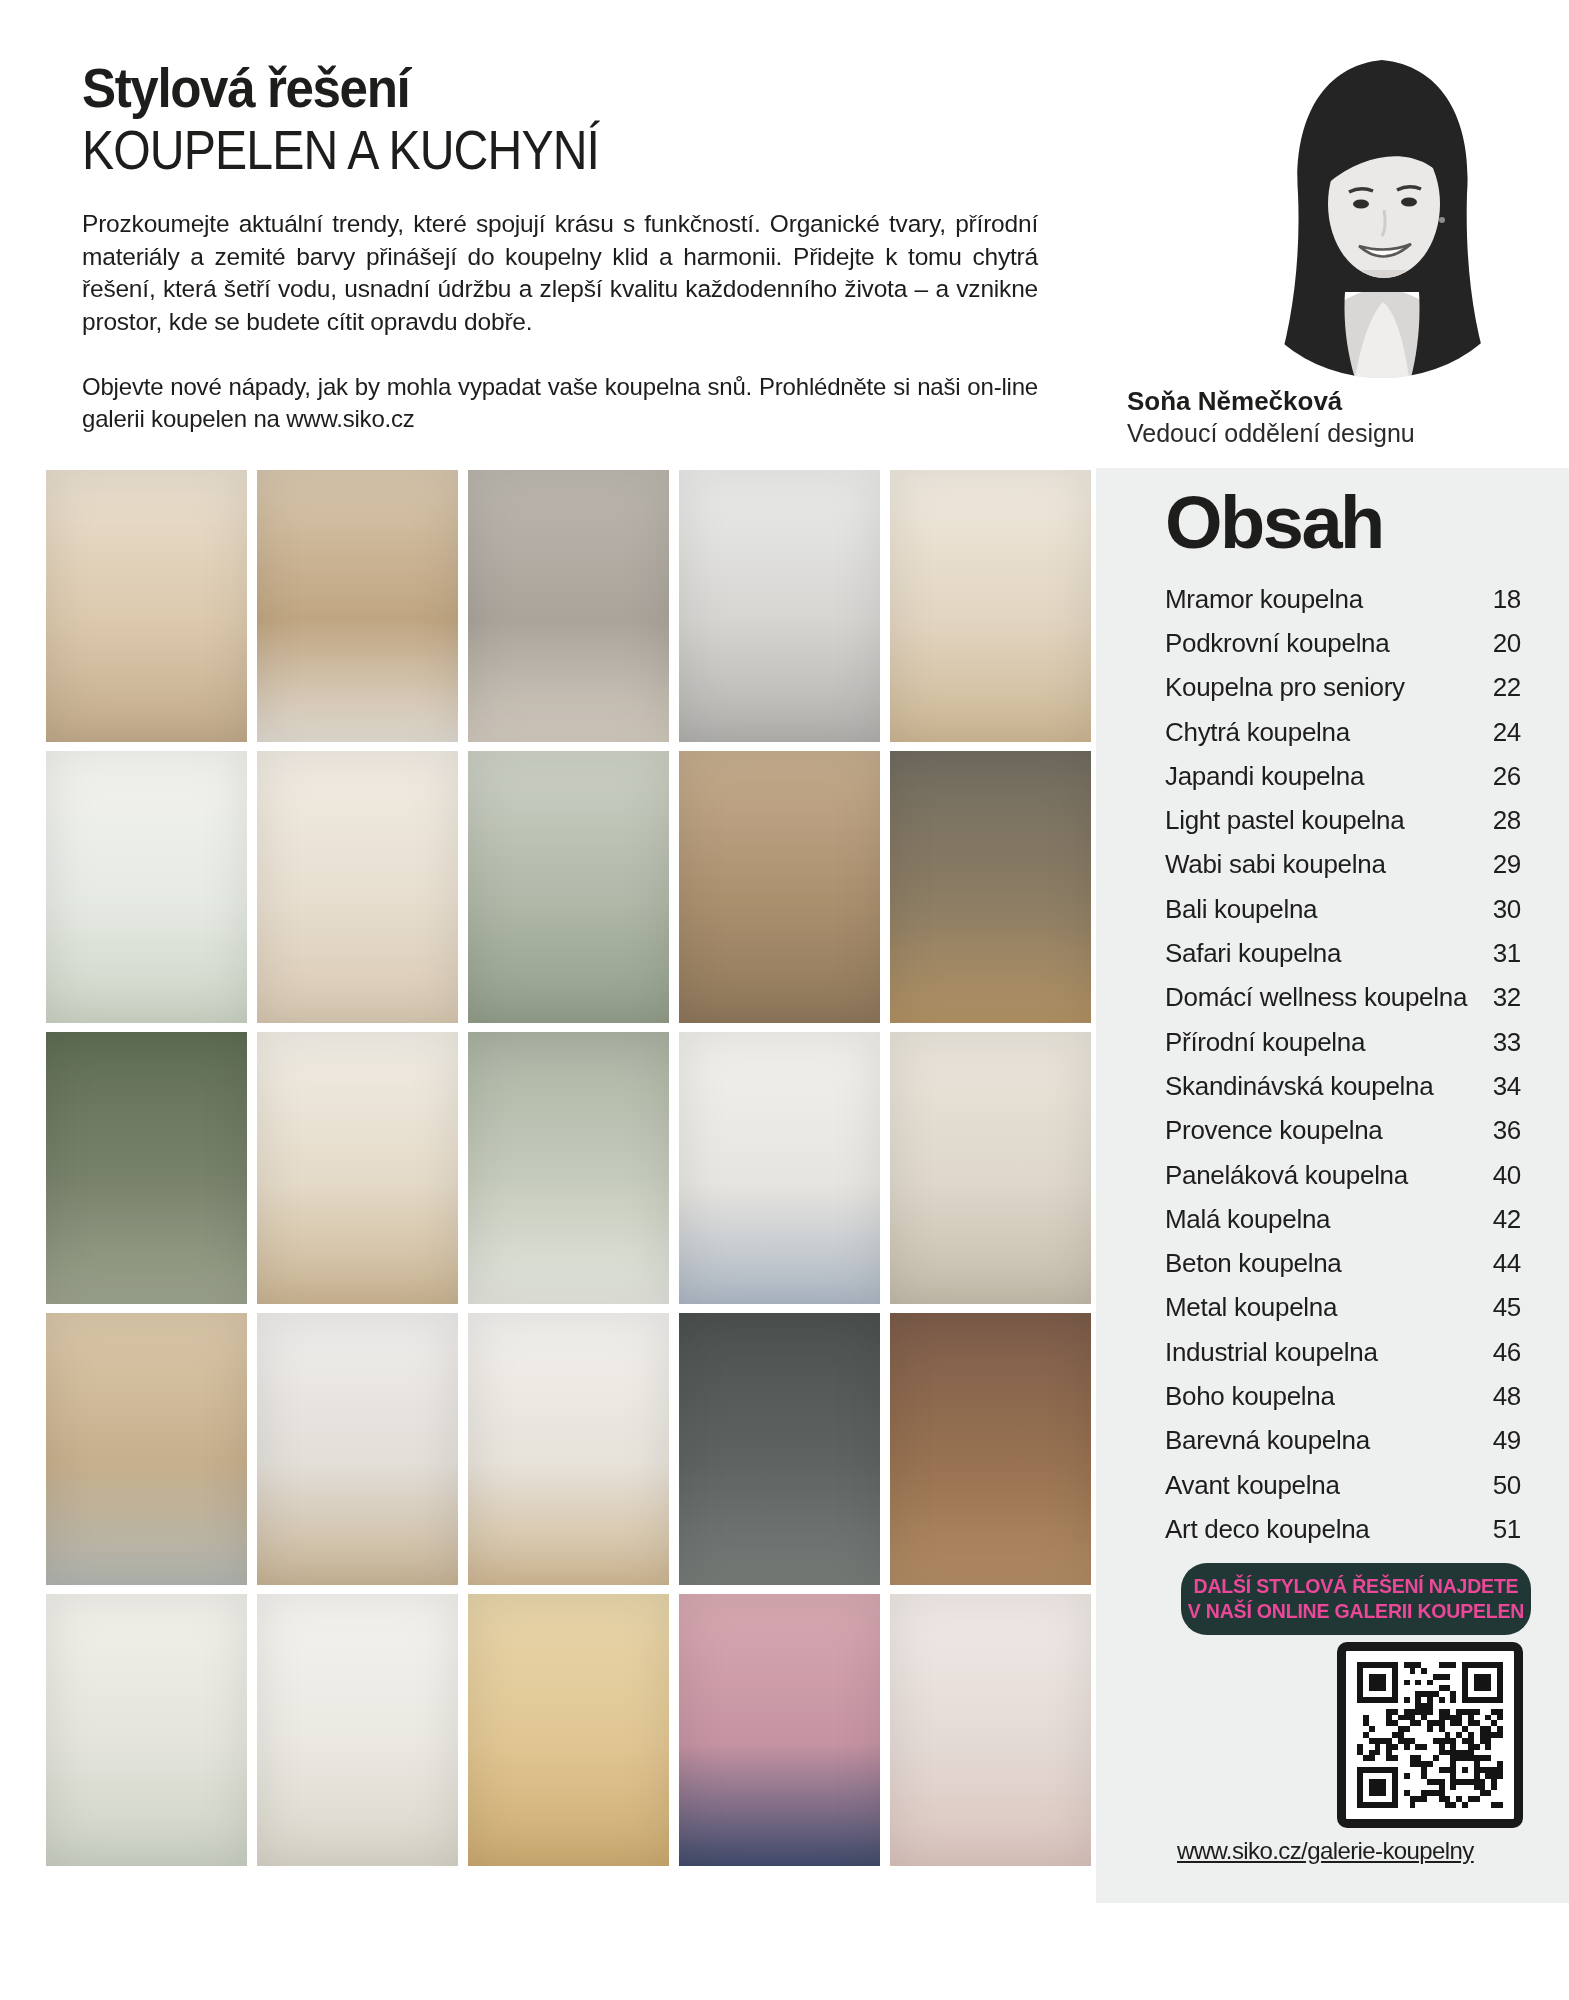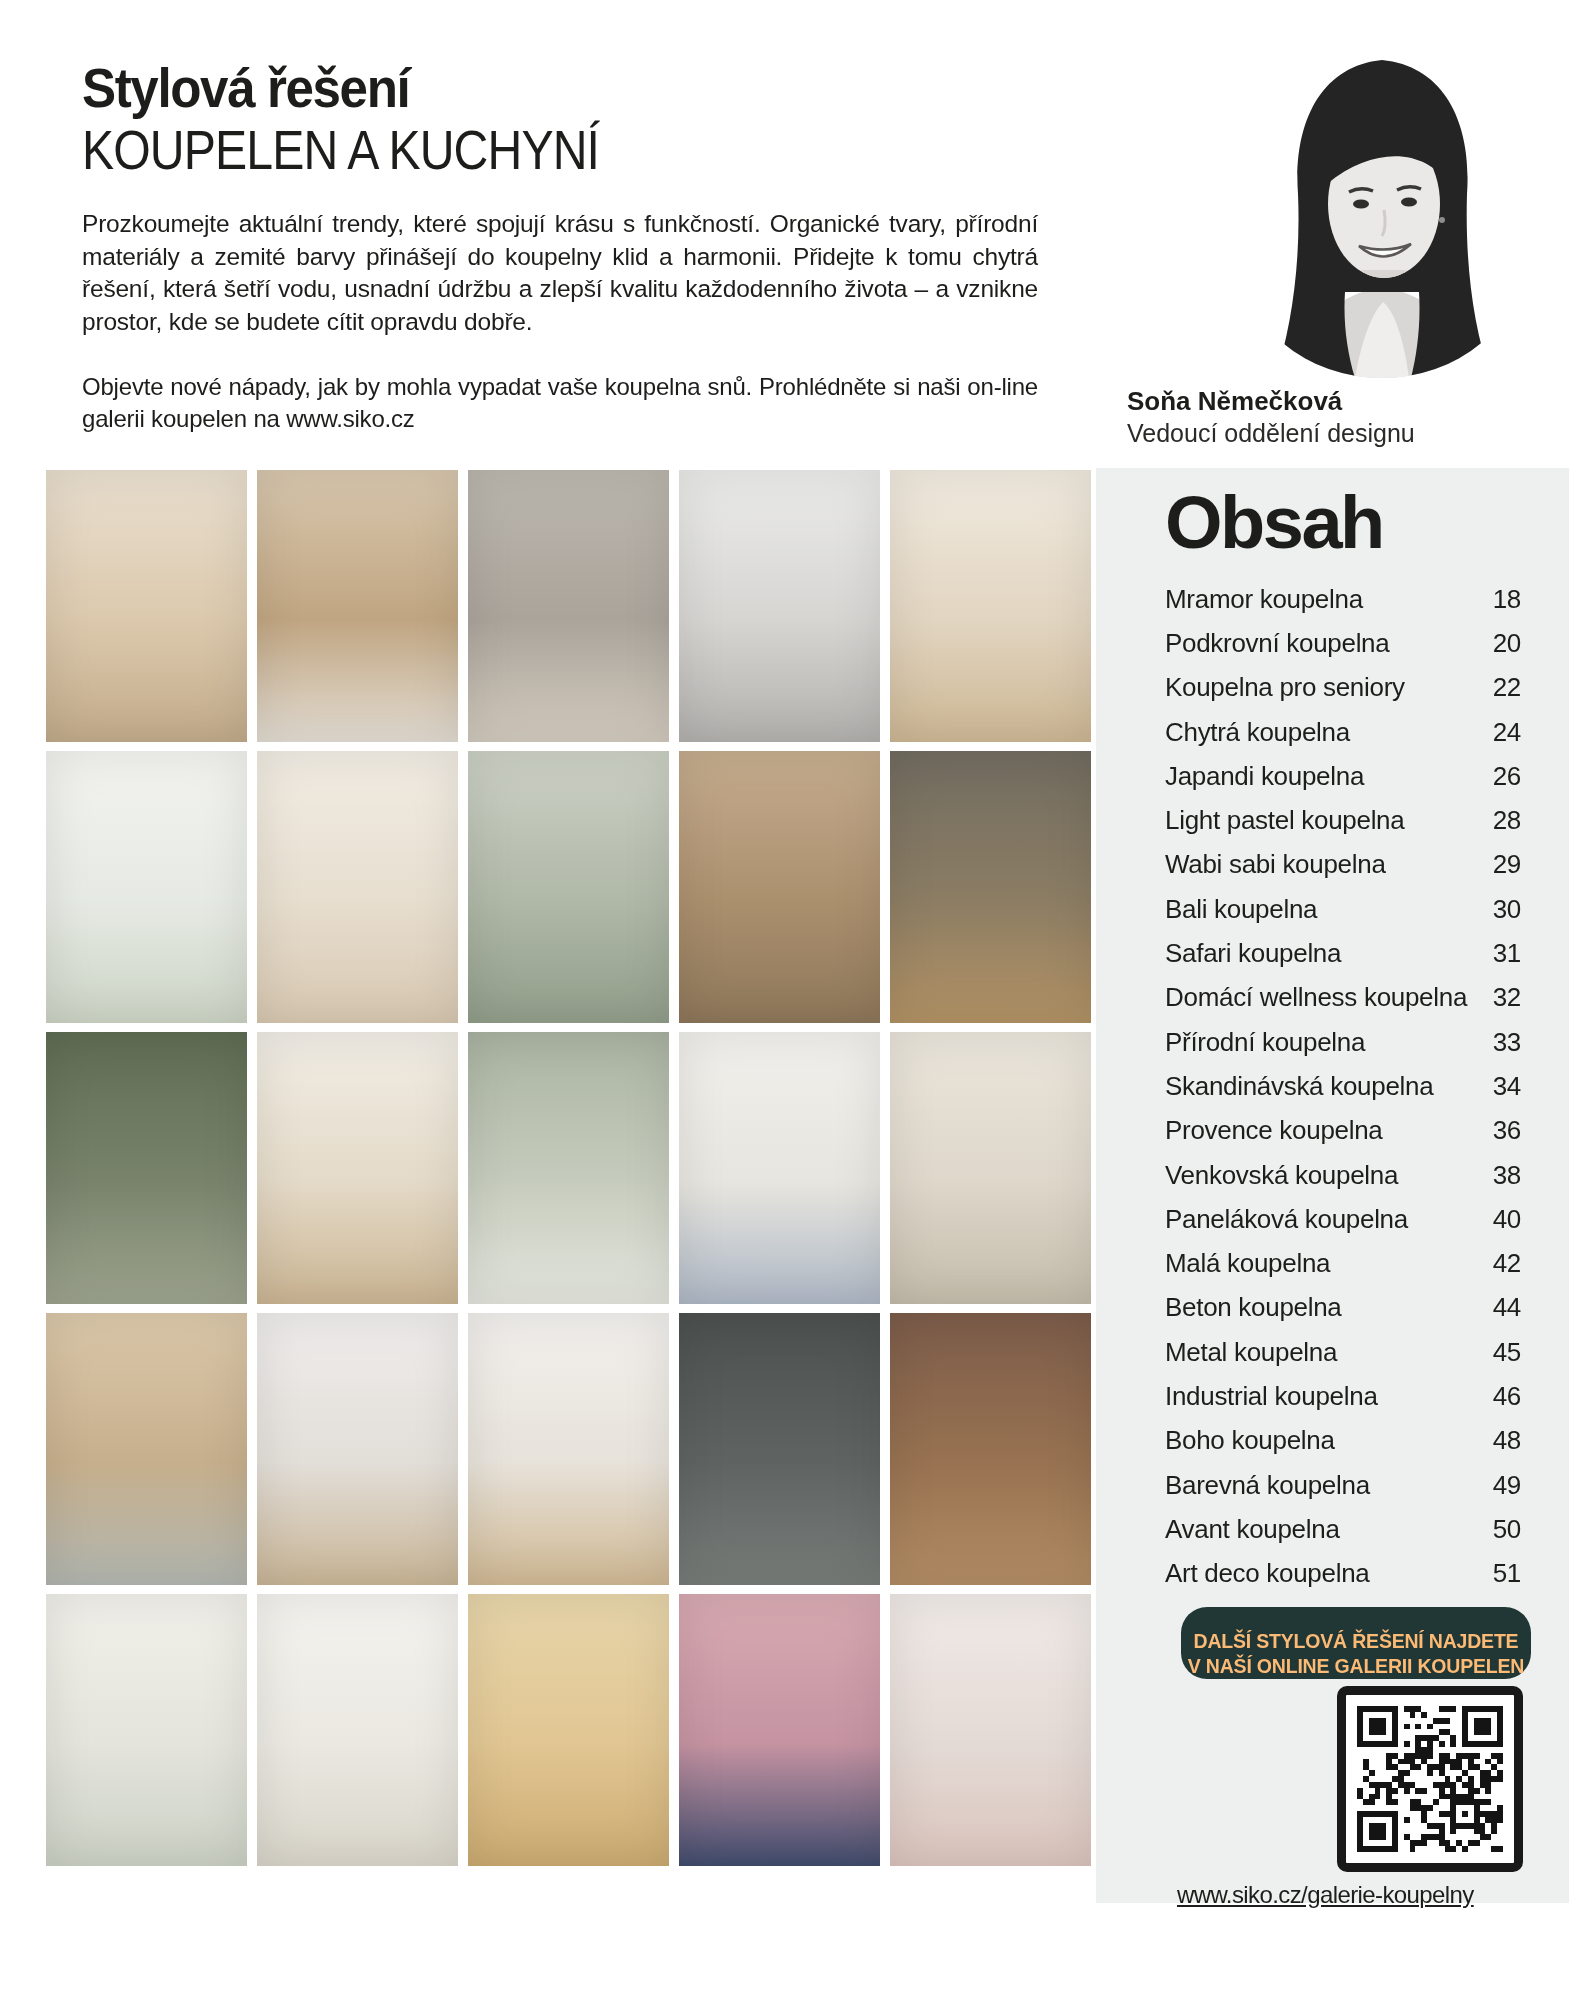--- a/index.html
+++ b/index.html
@@ -171,24 +171,20 @@
       </div>
       <div class="toc-row">
         <span>Skandinávská koupelna</span>
         <span class="toc-page">34</span>
       </div>
       <div class="toc-row">
         <span>Provence koupelna</span>
         <span class="toc-page">36</span>
       </div>
       <div class="toc-row">
-        <span>Venkovská koupelna</span>
-        <span class="toc-page">38</span>
-      </div>
-      <div class="toc-row">
         <span>Paneláková koupelna</span>
         <span class="toc-page">40</span>
       </div>
       <div class="toc-row">
         <span>Malá koupelna</span>
         <span class="toc-page">42</span>
       </div>
       <div class="toc-row">
         <span>Beton koupelna</span>
         <span class="toc-page">44</span>
@@ -211,21 +207,21 @@
       </div>
       <div class="toc-row">
         <span>Avant koupelna</span>
         <span class="toc-page">50</span>
       </div>
       <div class="toc-row">
         <span>Art deco koupelna</span>
         <span class="toc-page">51</span>
       </div>
     </div>
-  <div class="banner" style="background: rgb(32, 55, 54); color: #fdba74; justify-content: flex-end;">
+  <div class="banner" style="background: rgb(32, 55, 54); color: #ec4899;">
     <span>DALŠÍ STYLOVÁ ŘEŠENÍ NAJDETE</span>
     <span>V NAŠÍ ONLINE GALERII KOUPELEN</span>
   </div>
   <div class="qr-frame" style="border-color: rgb(25, 25, 25);">
     <svg id="qr-svg" viewBox="0 0 25 25" shape-rendering="crispEdges" xmlns="http://www.w3.org/2000/svg">
         <rect x="0" y="0" width="1" height="1" fill="#141414"></rect>
         <rect x="1" y="0" width="1" height="1" fill="#141414"></rect>
         <rect x="2" y="0" width="1" height="1" fill="#141414"></rect>
         <rect x="3" y="0" width="1" height="1" fill="#141414"></rect>
         <rect x="4" y="0" width="1" height="1" fill="#141414"></rect>

